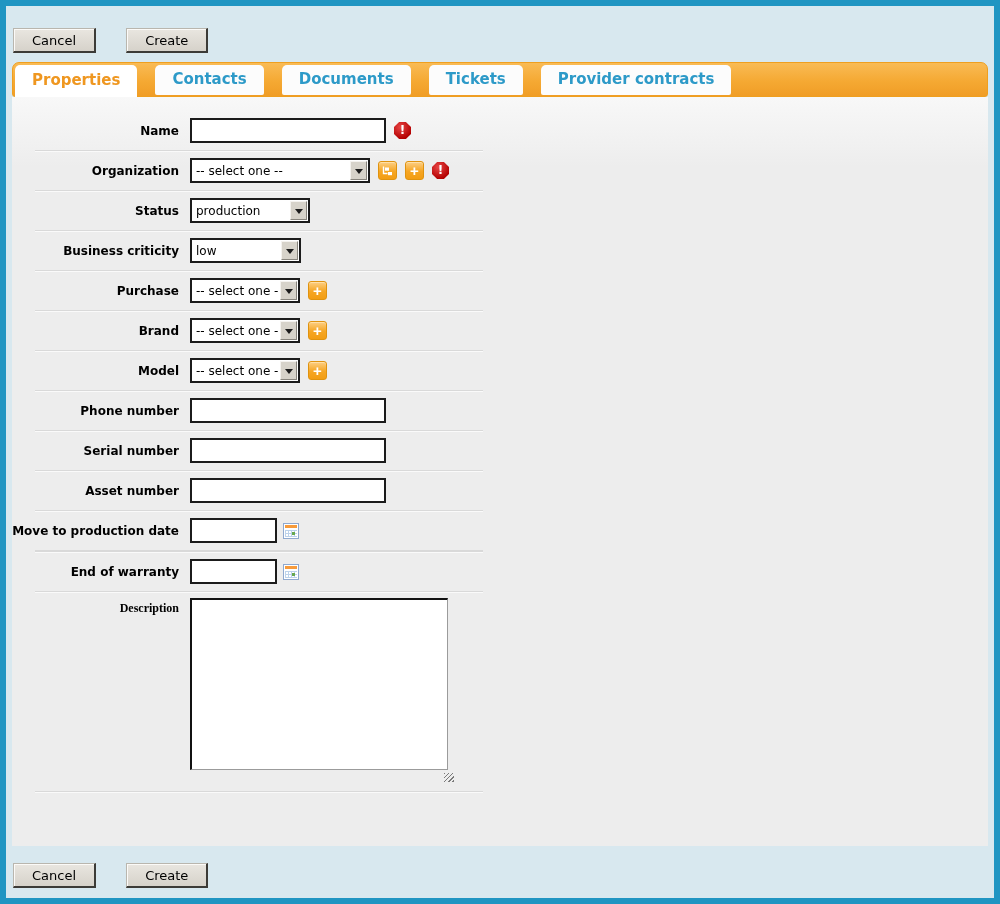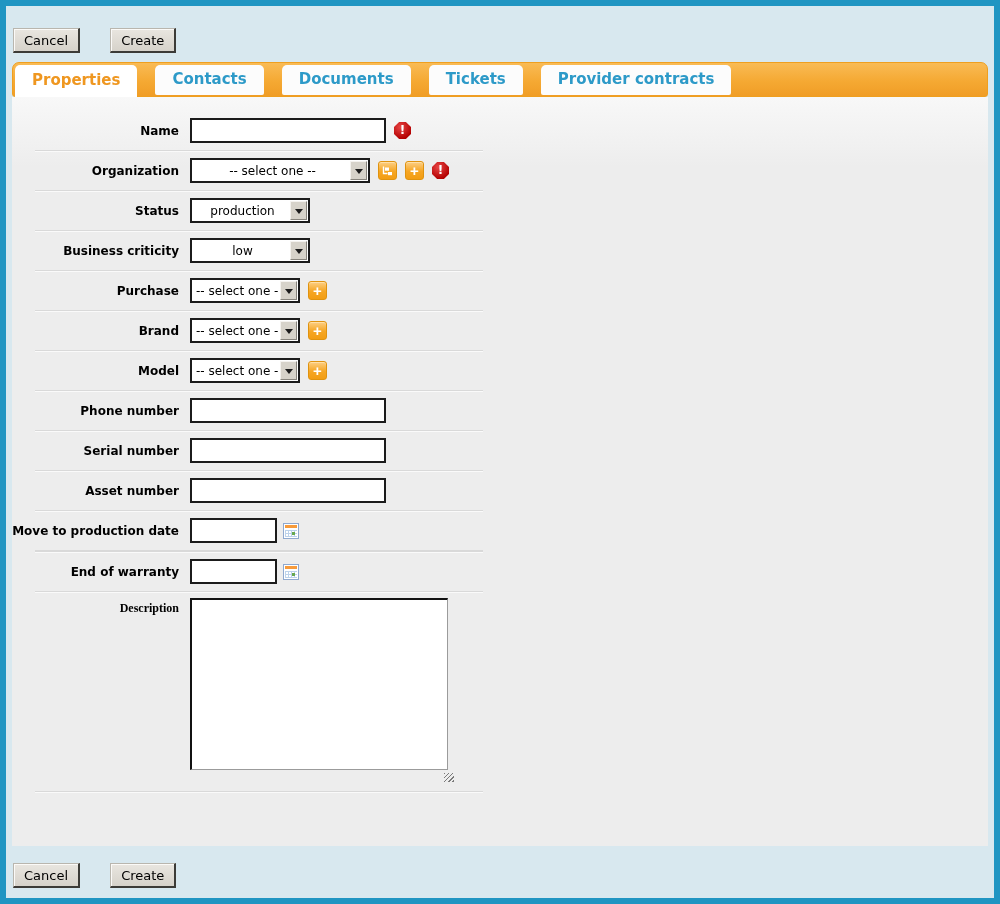--- a/index.html
+++ b/index.html
@@ -19,21 +19,21 @@
   .toolbar.top{height:56px;padding-top:22px;}
   .toolbar.bottom{height:52px;padding-top:17px;}
   .btn{
     font:13px "DejaVu Sans","Liberation Sans",sans-serif;
     color:#000;
     background:linear-gradient(#e9e6e0,#d6d2ca);
     border:1px solid #b9b6ae;
     border-right:2px solid #3c3b37;
     border-bottom:2px solid #3c3b37;
     box-shadow:inset 1px 1px 0 #fbfaf8;
-    padding:3px 10px;
+    padding:3px 18px;
     height:25px;
     margin-right:25px;
     cursor:pointer;
   }
 
   
   .tabbar{
     margin:0 6px;height:35px;
     background:linear-gradient(#f9bb55 0%,#f5a933 55%,#f09d26 100%);
     border:1px solid #ef9f1f;
@@ -81,21 +81,21 @@
     width:196px;height:25px;
     border:2px solid #1b1b1b;
     background:#fff;
     font:12px "DejaVu Sans",sans-serif;
     padding:2px 4px;
   }
   .di{width:87px;height:25px;border:2px solid #1b1b1b;background:#fff;font:12px "DejaVu Sans",sans-serif;padding:2px 4px;}
 
   .fsel{
     height:25px;border:2px solid #1b1b1b;background:#fff;
-    display:flex;align-items:stretch;cursor:default;text-align:center;
+    display:flex;align-items:stretch;cursor:default;
   }
   .sel-text{flex:1;font-size:12px;color:#000;padding:4px 0 0 4px;white-space:nowrap;overflow:hidden;}
   .sel-arrow{
     width:17px;flex:none;margin:1px;
     background:#d7d3ca;
     border:1px solid;border-color:#f4f2ee #87847c #87847c #f4f2ee;
     display:flex;align-items:center;justify-content:center;
   }
   .arrow-tri{width:0;height:0;border:4px solid transparent;border-top:5px solid #1d1d1d;margin-top:5px;}
 
@@ -202,21 +202,21 @@
               <span class="sel-arrow">
                 <span class="arrow-tri"></span>
               </span>
             </div>
           </div>
         </div>
         <div class="sep"></div>
         <div class="frow">
           <div class="flabel">Business criticity</div>
           <div class="fctrl">
-            <div class="fsel" style="width: 120px;">
+            <div class="fsel" style="width: 111px;">
               <span class="sel-text">low</span>
               <span class="sel-arrow">
                 <span class="arrow-tri"></span>
               </span>
             </div>
           </div>
         </div>
         <div class="sep"></div>
         <div class="frow">
           <div class="flabel">Purchase</div>

